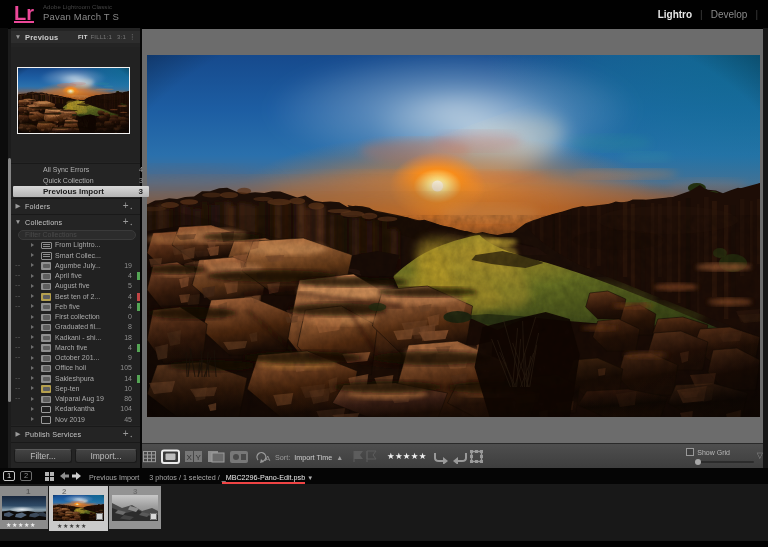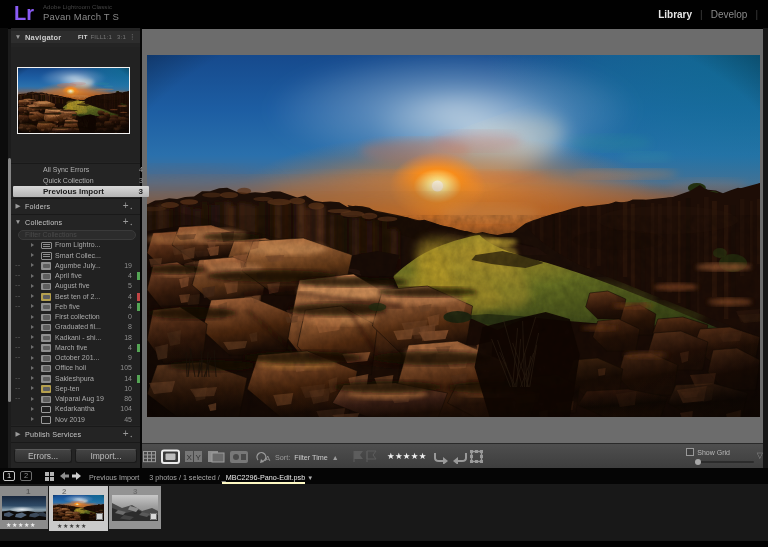--- a/index.html
+++ b/index.html
@@ -1,18 +1,18 @@
 <!DOCTYPE html>
 <html><head><meta charset="utf-8">
 <style>
   html,body{margin:0;padding:0;}
   body{width:768px;height:547px;background:#000;font-family:"Liberation Sans",sans-serif;overflow:hidden;position:relative;}
   .abs{position:absolute;}
   #topbar{left:0;top:0;width:768px;height:28px;background:#010101;}
-  #lrlogo{left:14px;top:2px;color:#8b5cf6;font-size:20px;font-weight:bold;}
+  #lrlogo{left:14px;top:2px;color:#ec4899;font-size:20px;font-weight:bold;text-decoration:underline;}
   #adlc{left:43px;top:4px;color:#474747;font-size:6px;letter-spacing:0.1px;}
   #pavan{left:43px;top:10.5px;color:#8a8a8a;font-size:9.5px;letter-spacing:0.2px;}
   #modules{right:2px;top:9px;font-size:10px;color:#8a8a8a;}
   #modules b{color:#e6e6e6;font-weight:bold;}
   #modules .msep{color:#3e3e3e;padding:0 8px;font-weight:normal;}
   #lgutter{left:0;top:28px;width:8px;height:440px;background:#0c0c0c;}
   #lscroll{left:8px;top:29px;width:3px;height:439px;background:#1c1c1c;}
   #lthumb{left:8px;top:158px;width:3px;height:244px;background:#858585;border-radius:2px;}
   #lpanel{left:11px;top:28px;width:129px;height:440px;background:#242424;font-size:10px;color:#b4b4b4;}
   .phead{position:absolute;left:0;width:129px;height:14px;line-height:14px;color:#c6c6c6;font-size:7.2px;letter-spacing:0.2px;}
@@ -42,35 +42,35 @@
   #rgutter{left:763px;top:28px;width:5px;height:440px;background:#161616;}
   #photo{left:147px;top:55px;width:613px;height:362px;}
   #toolbar{left:142px;top:443px;width:621px;height:25px;background:linear-gradient(#4e4e4e,#3d3d3d);border-top:1px solid #2a2a2a;}
   #tbtext{position:absolute;left:133px;top:9px;font-size:7.2px;color:#9c9c9c;}
   #tbtext b{color:#cdcdcd;font-weight:normal;}
   #stars5{position:absolute;left:245px;top:6.5px;color:#f0f0f0;font-size:8.5px;letter-spacing:0.3px;}
   #showgrid{position:absolute;right:33px;top:4px;font-size:7px;color:#b8b8b8;}
   #fsbar{left:0;top:468px;width:768px;height:16px;background:#050505;color:#9d9d9d;font-size:7.2px;}
   #fsbar .box{position:absolute;top:3px;width:10px;height:8px;border:1px solid #c8c8c8;border-radius:2px;text-align:center;line-height:8px;font-size:7.5px;color:#ddd;}
   #fstitle{position:absolute;left:89px;top:4.5px;color:#a8a8a8;}
-  #fsname{color:#e8e8e8;border-bottom:2px solid #fef9c3;padding-bottom:0px;}
+  #fsname{color:#e8e8e8;border-bottom:2px solid #ef4444;padding-bottom:0px;}
   #fsarea{left:0;top:484px;width:768px;height:57px;background:#181818;}
   .fcell{position:absolute;top:2px;height:43px;background:#8b8b8b;}
   .fnum{position:absolute;color:#5d5d5d;font-size:8px;font-weight:bold;}
   .fthumb{position:absolute;overflow:hidden;}
   .fstars{position:absolute;font-size:6px;letter-spacing:0.6px;color:#ececec;}
   #fsbottom{left:0;top:541px;width:768px;height:6px;background:#020202;}
   .badge{position:absolute;width:7px;height:7px;background:#d8d8d8;border-radius:1px;box-shadow:inset 0 0 0 1px #777;}
 </style></head>
 <body>
   <div id="topbar" class="abs"></div>
   <div id="lrlogo" class="abs">Lr</div>
   <div id="adlc" class="abs">Adobe Lightroom Classic</div>
   <div id="pavan" class="abs">Pavan March T S</div>
-  <div id="modules" class="abs"><b>Library</b><span class="msep">|</span>Develop<span class="msep">|</span></div>
+  <div id="modules" class="abs"><b>Lightro</b><span class="msep">|</span>Develop<span class="msep">|</span></div>
 
   <div id="lgutter" class="abs"></div>
   <div id="lscroll" class="abs"></div>
   <div id="lthumb" class="abs"></div>
   <div id="cdivider" class="abs"></div>
   <div id="rgutter" class="abs"></div>
 
   <div id="content" class="abs"></div>
   <div id="photo" class="abs"><svg width="613" height="362" viewBox="0 0 612 362" preserveAspectRatio="none">
       <defs>
@@ -582,21 +582,21 @@
         <line x1="62" y1="322" x2="61" y2="308"></line>
         <line x1="40" y1="322" x2="39" y2="297"></line>
       </g>
       <ellipse cx="310" cy="262" rx="14" ry="6" fill="#1c2610" opacity="0.9"></ellipse>
       <ellipse cx="230" cy="252" rx="9" ry="4" fill="#202c10" opacity="0.75"></ellipse>
       <rect x="0" y="160" width="612" height="202" fill="#000" filter="url(#mtex)" opacity="0.25"></rect>
       <rect width="612" height="362" fill="url(#mvig)"></rect>
     </svg></div>
 
   <div id="lpanel" class="abs">
-    <div class="phead" style="top:3px;height:12px;line-height:12px;background:#2d2d2d;"><span class="tri">▼</span><b style="font-weight:bold;color:#cecece;font-size:7.5px;letter-spacing:0.2px;">Navigator</b>
+    <div class="phead" style="top:3px;height:12px;line-height:12px;background:#2d2d2d;"><span class="tri">▼</span><b style="font-weight:bold;color:#cecece;font-size:7.5px;letter-spacing:0.2px;">Previous</b>
       <span style="position:absolute;left:67px;top:0;font-size:6px;font-weight:bold;color:#d8d8d8;">FIT</span>
       <span style="position:absolute;left:79.5px;top:0;font-size:6px;color:#787878;">FILL</span>
       <span style="position:absolute;left:92px;top:0;font-size:6px;color:#787878;">1:1</span>
       <span style="position:absolute;left:106px;top:0;font-size:6px;color:#787878;">3:1</span>
       <span style="position:absolute;left:118px;top:0;font-size:6.5px;color:#888;">⋮</span>
     </div>
     <div style="position:absolute;left:0;top:19px;width:129px;height:115px;background:#222;"></div>
     <div style="position:absolute;left:6px;top:39px;width:111px;height:65px;border:1.5px solid #f2f2f2;background:#222;overflow:hidden;"><svg width="111" height="65" viewBox="0 0 612 362" preserveAspectRatio="none">
         <defs>
   <linearGradient id="nsky" x1="0" y1="0" x2="0" y2="1">
@@ -1242,21 +1242,21 @@
     <div class="crow" style="top:386.6px;">
         <span class="tri"></span>
         <span class="cico smart"></span>
         <span class="txt">Nov 2019</span>
         <span class="cnt">45</span>
       </div>
     </div>
     <div class="hsep" style="top:397.5px;"></div>
     <div class="phead" style="top:399px;"><span class="tri">▶</span>Publish Services<span class="plus">+․</span></div>
     <div class="hsep" style="top:413.5px;"></div>
-    <div id="import">Errors...</div>
+    <div id="import">Filter...</div>
     <div id="export">Import...</div>
   </div>
 
   <div id="toolbar" class="abs">
     <svg style="position:absolute;left:0;top:5px;" width="112" height="16">
       <g stroke="#9a9a9a" stroke-width="1" fill="none">
         <line x1="1.5" y1="2" x2="1.5" y2="13"></line>
         <line x1="5.5" y1="2" x2="5.5" y2="13"></line>
         <line x1="9.5" y1="2" x2="9.5" y2="13"></line>
         <line x1="13.5" y1="2" x2="13.5" y2="13"></line>
@@ -1298,21 +1298,21 @@
       <rect x="2.5" y="2.5" width="10" height="10" fill="none" stroke="#9a9a9a" stroke-width="1.5"></rect>
       <rect x="1.0" y="1.0" width="3" height="3" fill="#9a9a9a"></rect>
       <rect x="11.0" y="1.0" width="3" height="3" fill="#9a9a9a"></rect>
       <rect x="1.0" y="11.0" width="3" height="3" fill="#9a9a9a"></rect>
       <rect x="11.0" y="11.0" width="3" height="3" fill="#9a9a9a"></rect>
       <rect x="6.0" y="1.0" width="3" height="3" fill="#9a9a9a"></rect>
       <rect x="6.0" y="11.0" width="3" height="3" fill="#9a9a9a"></rect>
       <rect x="1.0" y="6.0" width="3" height="3" fill="#9a9a9a"></rect>
       <rect x="11.0" y="6.0" width="3" height="3" fill="#9a9a9a"></rect>
     </svg>
-    <div id="tbtext">Sort: &nbsp;<b>Filter Time</b>&nbsp; <span style="font-size:7px;">▲<br></span></div>
+    <div id="tbtext">Sort: &nbsp;<b>Import Time</b>&nbsp; <span style="font-size:7px;">▲<br></span></div>
     <div id="stars5">★★★★★</div>
     <div id="showgrid"><span style="display:inline-block;width:6px;height:6px;border:1px solid #999;background:#3f3f3f;vertical-align:-1px;margin-right:3px;"></span>Show Grid</div>
     <div style="position:absolute;right:9px;top:17px;width:58px;height:2px;background:#2c2c2c;border-radius:1px;"></div>
     <div style="position:absolute;right:62px;top:14.5px;width:6px;height:6px;background:#a8a8a8;border-radius:50%;"></div>
     <div style="position:absolute;right:0px;top:7px;color:#8a8a8a;font-size:8px;">▽</div>
   </div>
 
   <div id="fsbar" class="abs">
     <div class="box" style="left:3px;">1</div>
     <div class="box" style="left:20px;border-color:#6e6e6e;color:#909090;">2</div>

